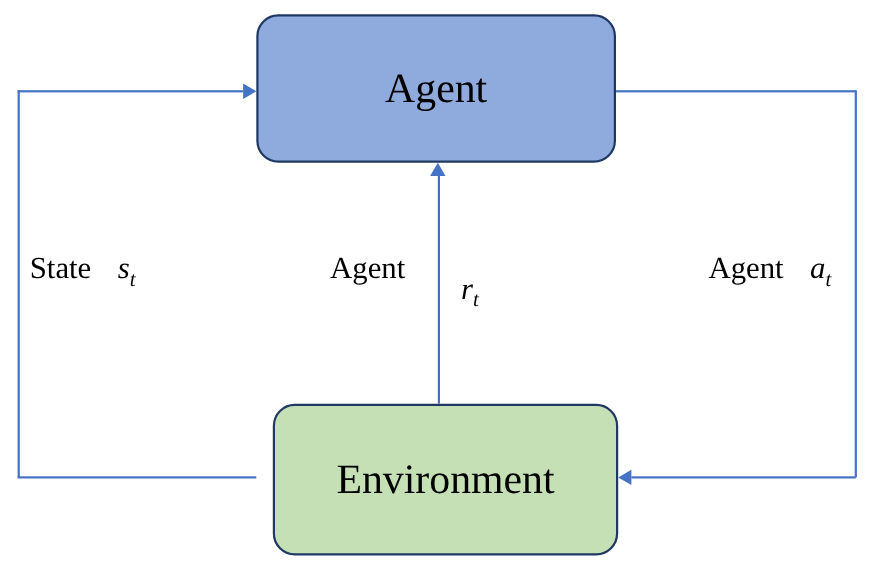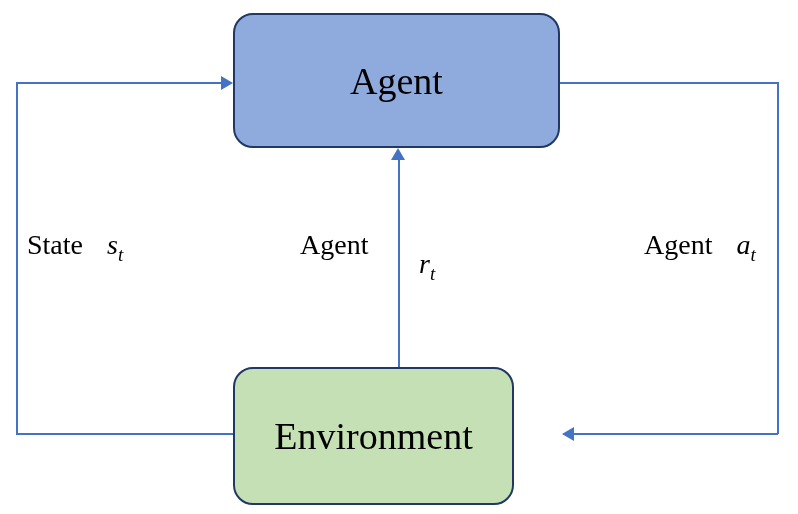--- a/index.html
+++ b/index.html
@@ -21,21 +21,21 @@
   }
   .node{
     position:absolute;
     border:2.5px solid var(--node-border);
     border-radius:20px;
     display:flex;align-items:center;justify-content:center;
     font-size:38px;
     box-sizing:border-box;
   }
   #agent-node{left:233px;top:13px;width:327px;height:135px;background:var(--agent-fill);}
-  #environment-node{left:233px;top:367px;width:281px;height:138px;background:var(--environment-fill);}
+  #environment-node{left:248px;top:367px;width:314px;height:138px;background:var(--environment-fill);}
 
   .edge-line{position:absolute;background:var(--line);}
   .h-line{height:1.5px;}
   .v-line{width:1.5px;}
 
   
   #state-line-v{left:16px;top:82px;height:352px;}
   #state-line-top{left:16px;top:82px;width:205px;}
   #state-line-bottom{left:16px;top:433px;width:217px;}
   

